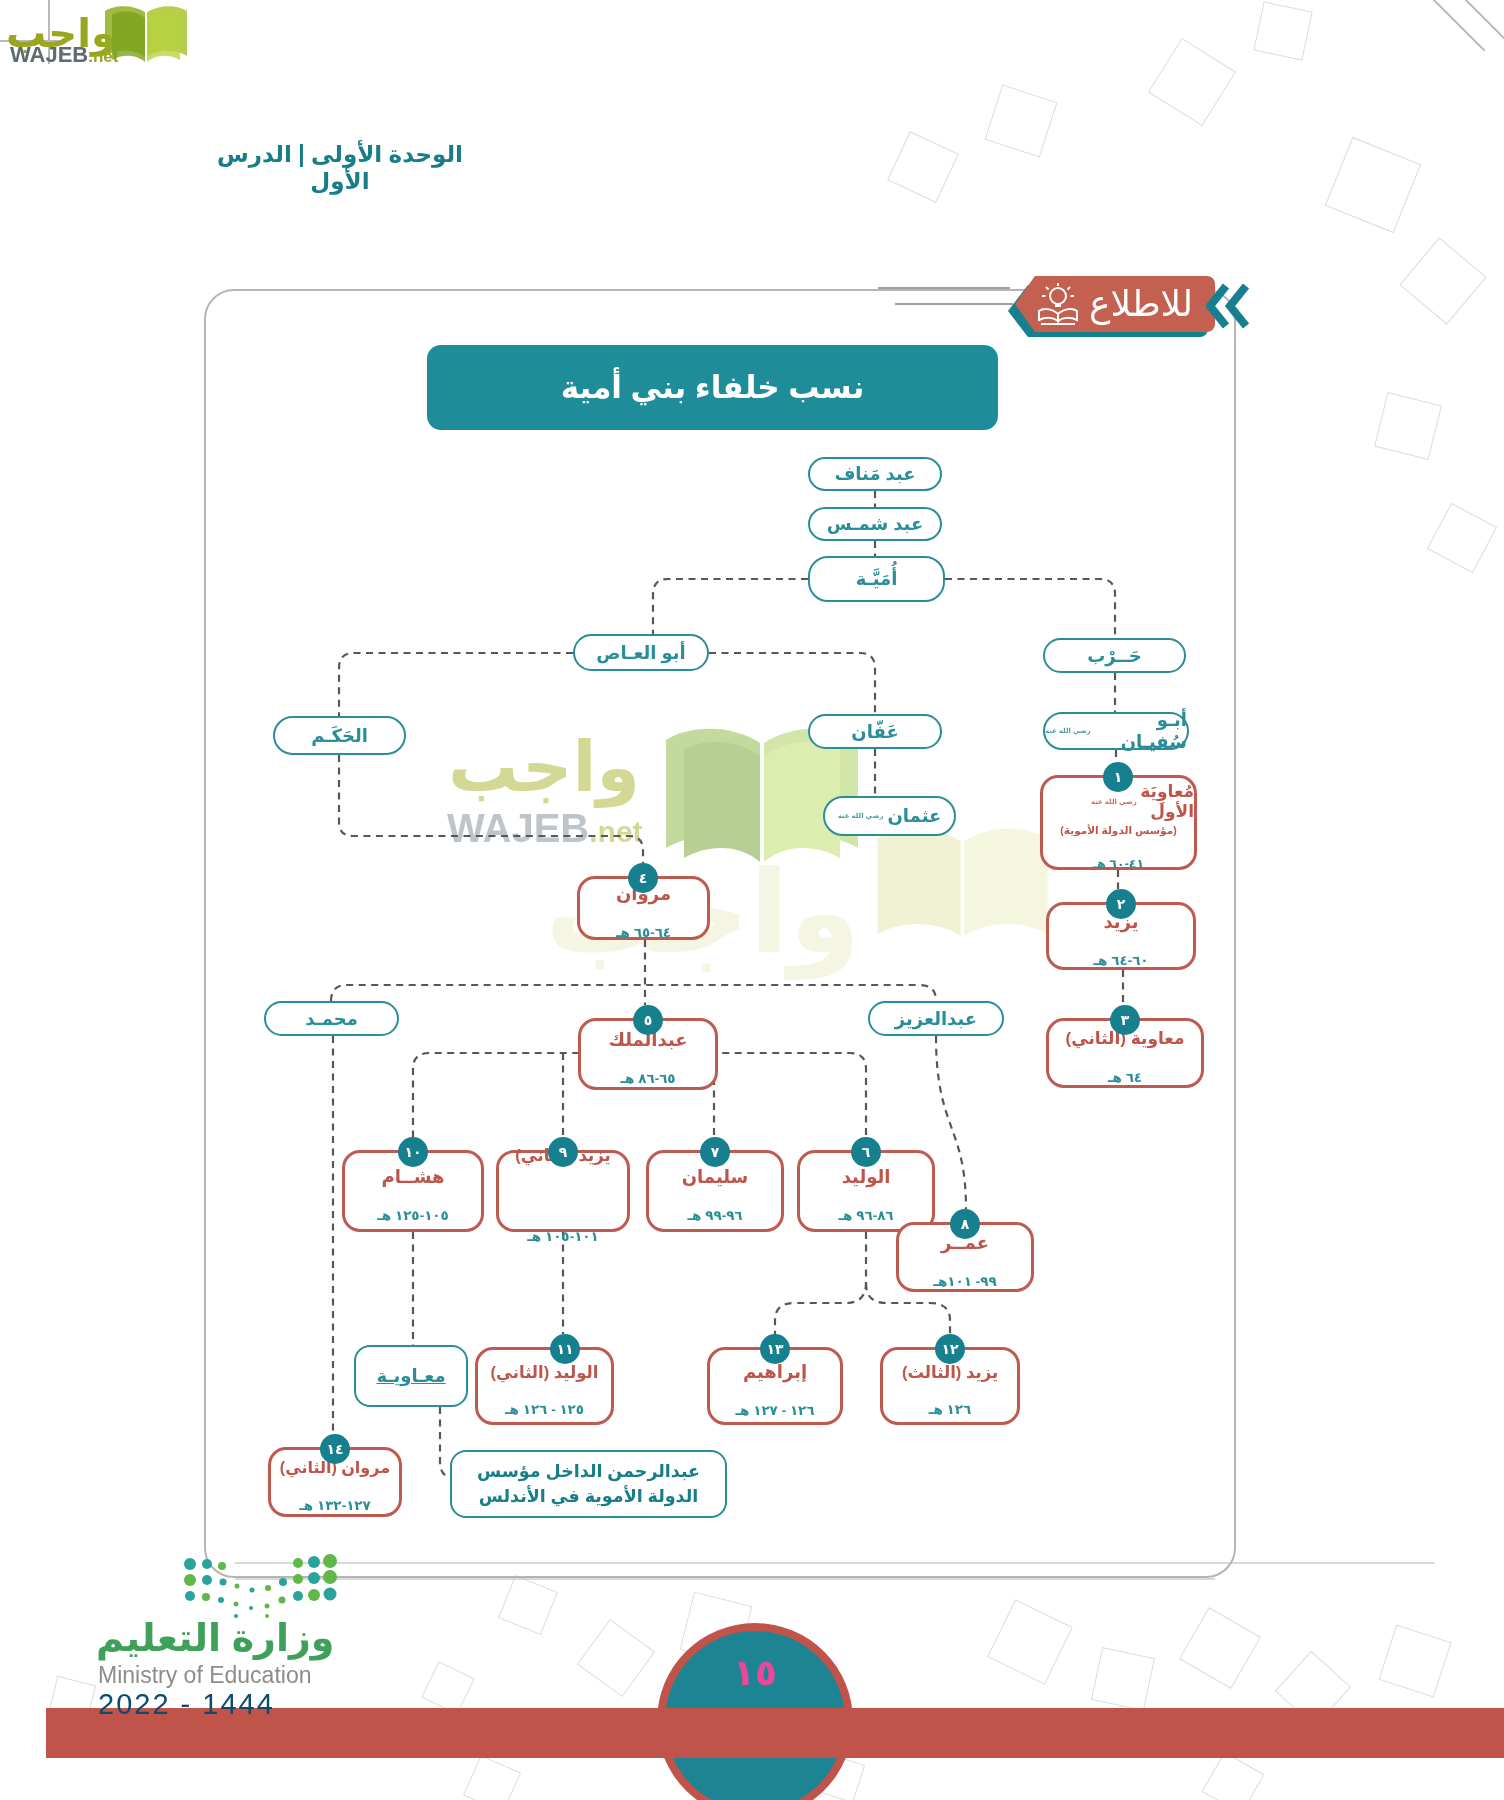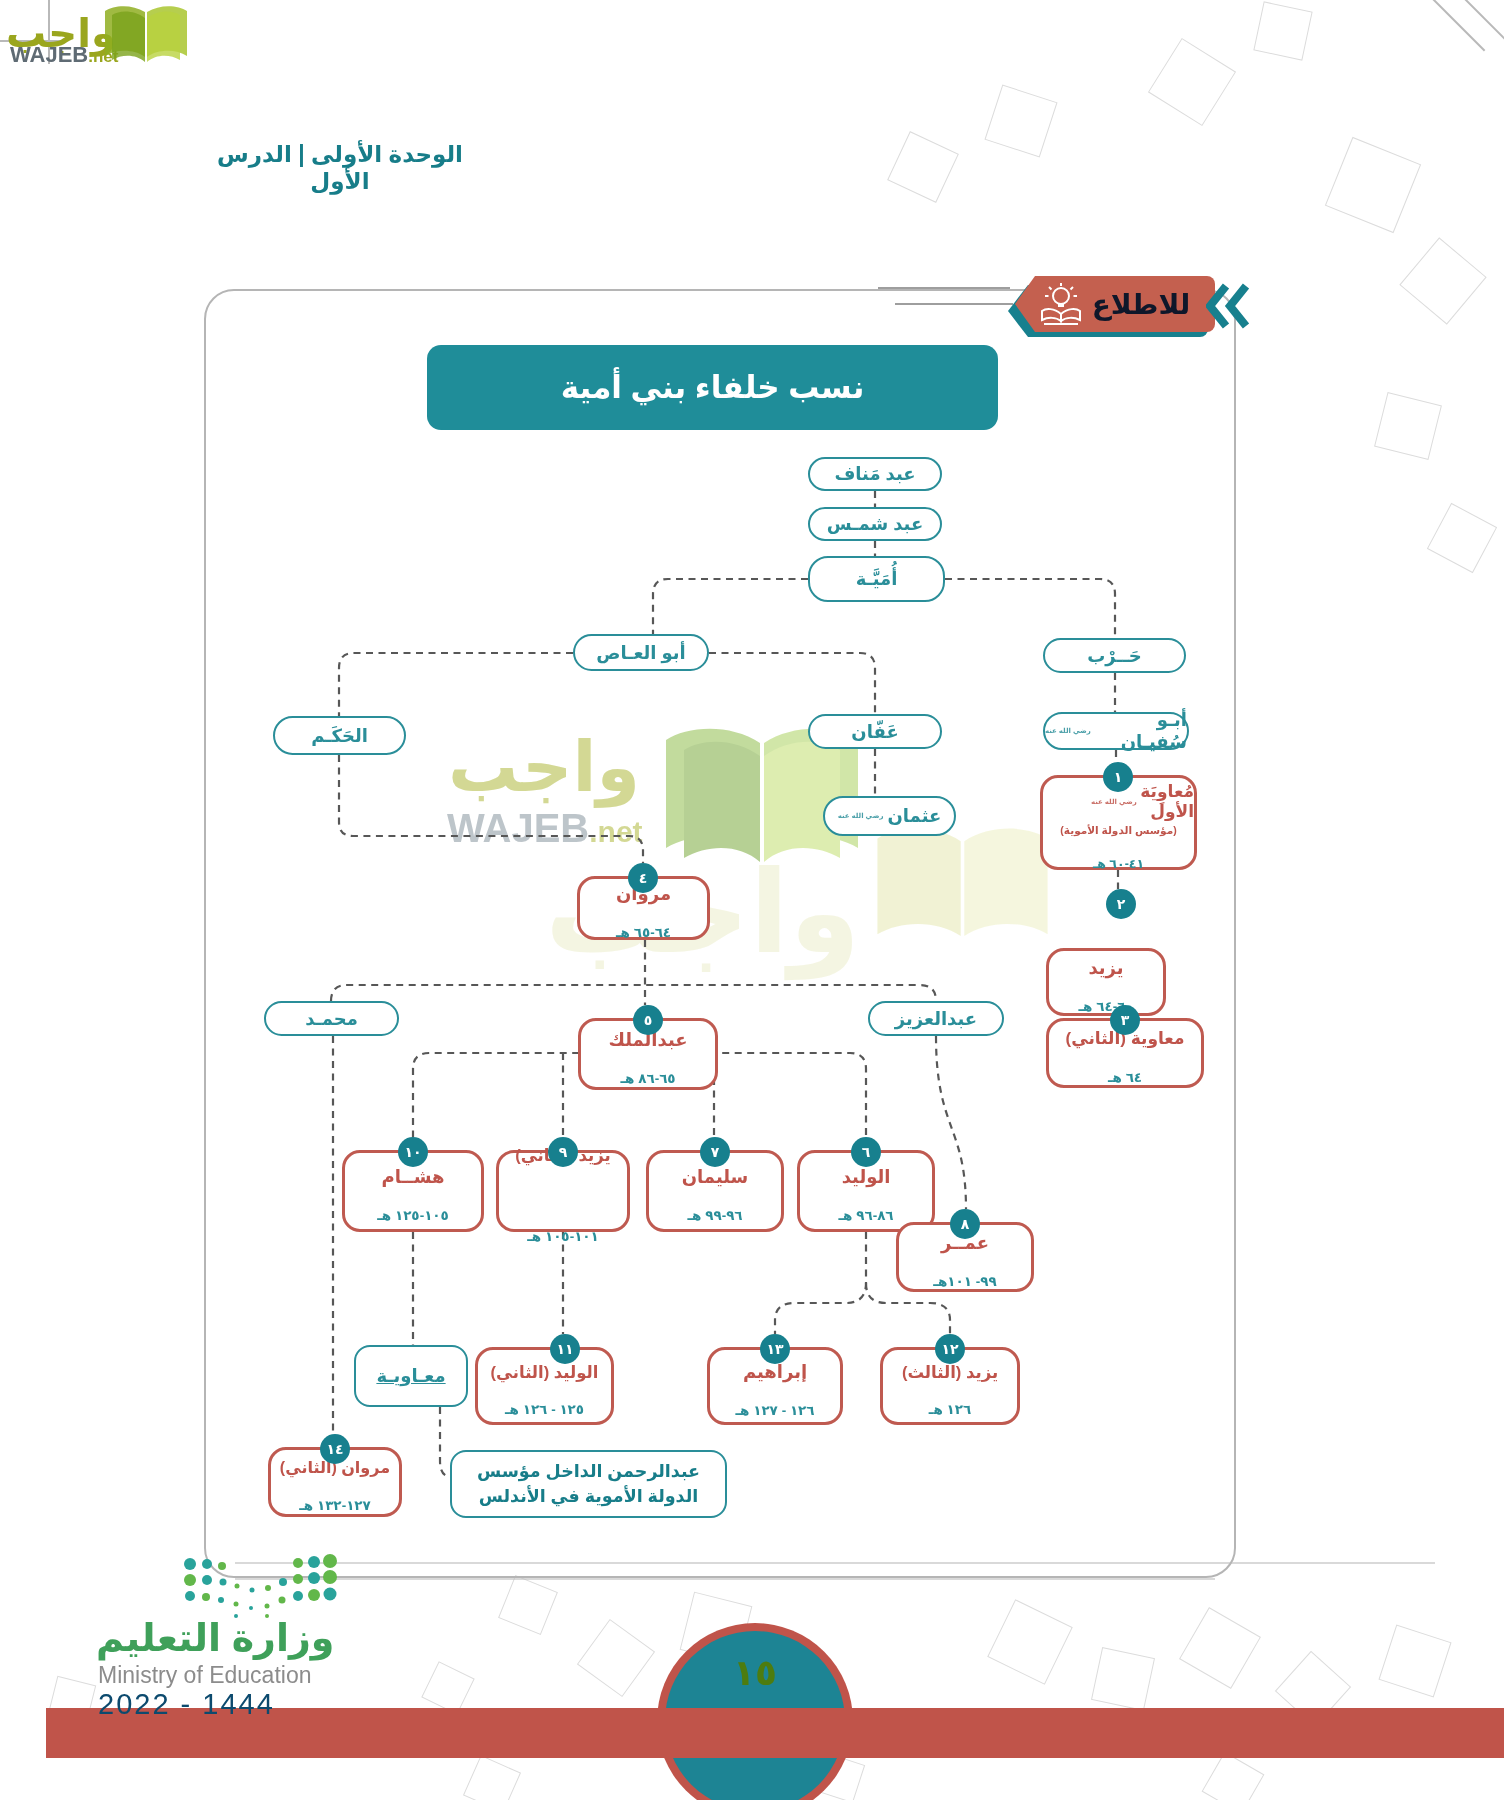--- a/index.html
+++ b/index.html
@@ -27,21 +27,21 @@
     border-radius:14px;color:#fff;font-weight:bold;font-size:31px;display:flex;align-items:center;
     justify-content:center;z-index:4;}
 
   
   .badge-wrap{position:absolute;left:1008px;top:276px;width:240px;height:66px;z-index:5;}
   .badge-under{position:absolute;left:0;top:9px;width:200px;height:52px;background:var(--teal-dark);
     clip-path:polygon(0% 50%,10% 0%,100% 0%,100% 100%,10% 100%);border-radius:0 8px 8px 0;}
   .badge-body{position:absolute;left:7px;top:0;width:200px;height:56px;background:#c4604f;
     clip-path:polygon(0% 50%,10% 0%,100% 0%,100% 100%,10% 100%);border-radius:0 8px 8px 0;
     display:flex;align-items:center;justify-content:center;gap:10px;flex-direction:row;}
-  .badge-body .lbl{color:#0f172a;font-weight:bold;font-size:28px;}
+  .badge-body .lbl{color:#ffffff;font-weight:normal;font-size:36px;}
   .badge-chev{position:absolute;left:198px;top:6px;}
 
   
   .pill{position:absolute;border:2.2px solid var(--teal-line);border-radius:22px;background:#fff;
     color:var(--teal-line);font-weight:bold;font-size:18px;display:flex;align-items:center;
     justify-content:center;gap:4px;z-index:3;direction:rtl;}
   .tealbox{position:absolute;border:2.4px solid var(--teal-line);border-radius:16px;background:#fff;
     color:var(--teal-line);font-weight:bold;font-size:18px;display:flex;align-items:center;
     justify-content:center;z-index:3;direction:rtl;}
 
@@ -84,21 +84,21 @@
     opacity:.25;z-index:1;direction:rtl;}
 
   
   .ministry-ar{position:absolute;left:96px;top:1616px;font-size:38px;font-weight:bold;color:#3fa05a;z-index:6;direction:rtl;width:250px;text-align:left;}
   .ministry-en{position:absolute;left:98px;top:1662px;font-size:23px;color:#8c8c8c;z-index:6;}
   .ministry-years{position:absolute;left:98px;top:1688px;font-size:29px;color:#0c4a6e;letter-spacing:2px;z-index:6;}
   .footer-bar{position:absolute;left:46px;top:1708px;width:1458px;height:50px;background:var(--bar);z-index:5;}
   .page-circle{position:absolute;left:657px;top:1623px;width:196px;height:196px;border-radius:50%;
     background:var(--bar);z-index:4;}
   .page-circle .inner{position:absolute;left:8px;top:8px;width:180px;height:180px;border-radius:50%;background:#1d8494;}
-  .page-num{position:absolute;left:657px;top:1652px;width:196px;text-align:center;color:#4d7c0f;
+  .page-num{position:absolute;left:657px;top:1652px;width:196px;text-align:center;color:#ec4899;
     font-weight:bold;font-size:36px;z-index:4;}
 </style>
 </head>
 <body>
 
 <div class="page">
 
   <div class="sq" style="left:992px;top:92px;width:58px;height:58px;transform:rotate(18deg);"></div>
   <div class="sq" style="left:1160px;top:50px;width:64px;height:64px;transform:rotate(32deg);"></div>
   <div class="sq" style="left:1258px;top:6px;width:50px;height:50px;transform:rotate(12deg);"></div>
@@ -255,21 +255,21 @@
   <div class="cbox" style="left:1040px;top:775px;width:157px;height:95px;">
     <div class="cname" style="font-size:17px;padding-left:48px;">
         <span>مُعاوِيَة الأول</span>
         <span class="honor">رضي الله عنه</span>
       </div>
     <div class="cnote">(مؤسس الدولة الأموية)</div>
     <div class="cyears" style="font-size:12.5px;">٤١-٦٠ هـ</div>
   </div>
   <div class="num" style="left:1103px;top:762px;">١</div>
 
-  <div class="cbox" style="left:1046px;top:948px;width:120px;height:68px;">
+  <div class="cbox" style="left:1046px;top:902px;width:150px;height:68px;">
     <div class="cname">
         <span>يزيد</span>
       </div>
     <div class="cyears">٦٠-٦٤ هـ</div>
   </div>
   <div class="num" style="left:1106px;top:889px;">٢</div>
 
   <div class="cbox" style="left:1046px;top:1018px;width:158px;height:70px;">
     <div class="cname" style="font-size:17px;">
         <span>معاوية (الثاني)</span>

